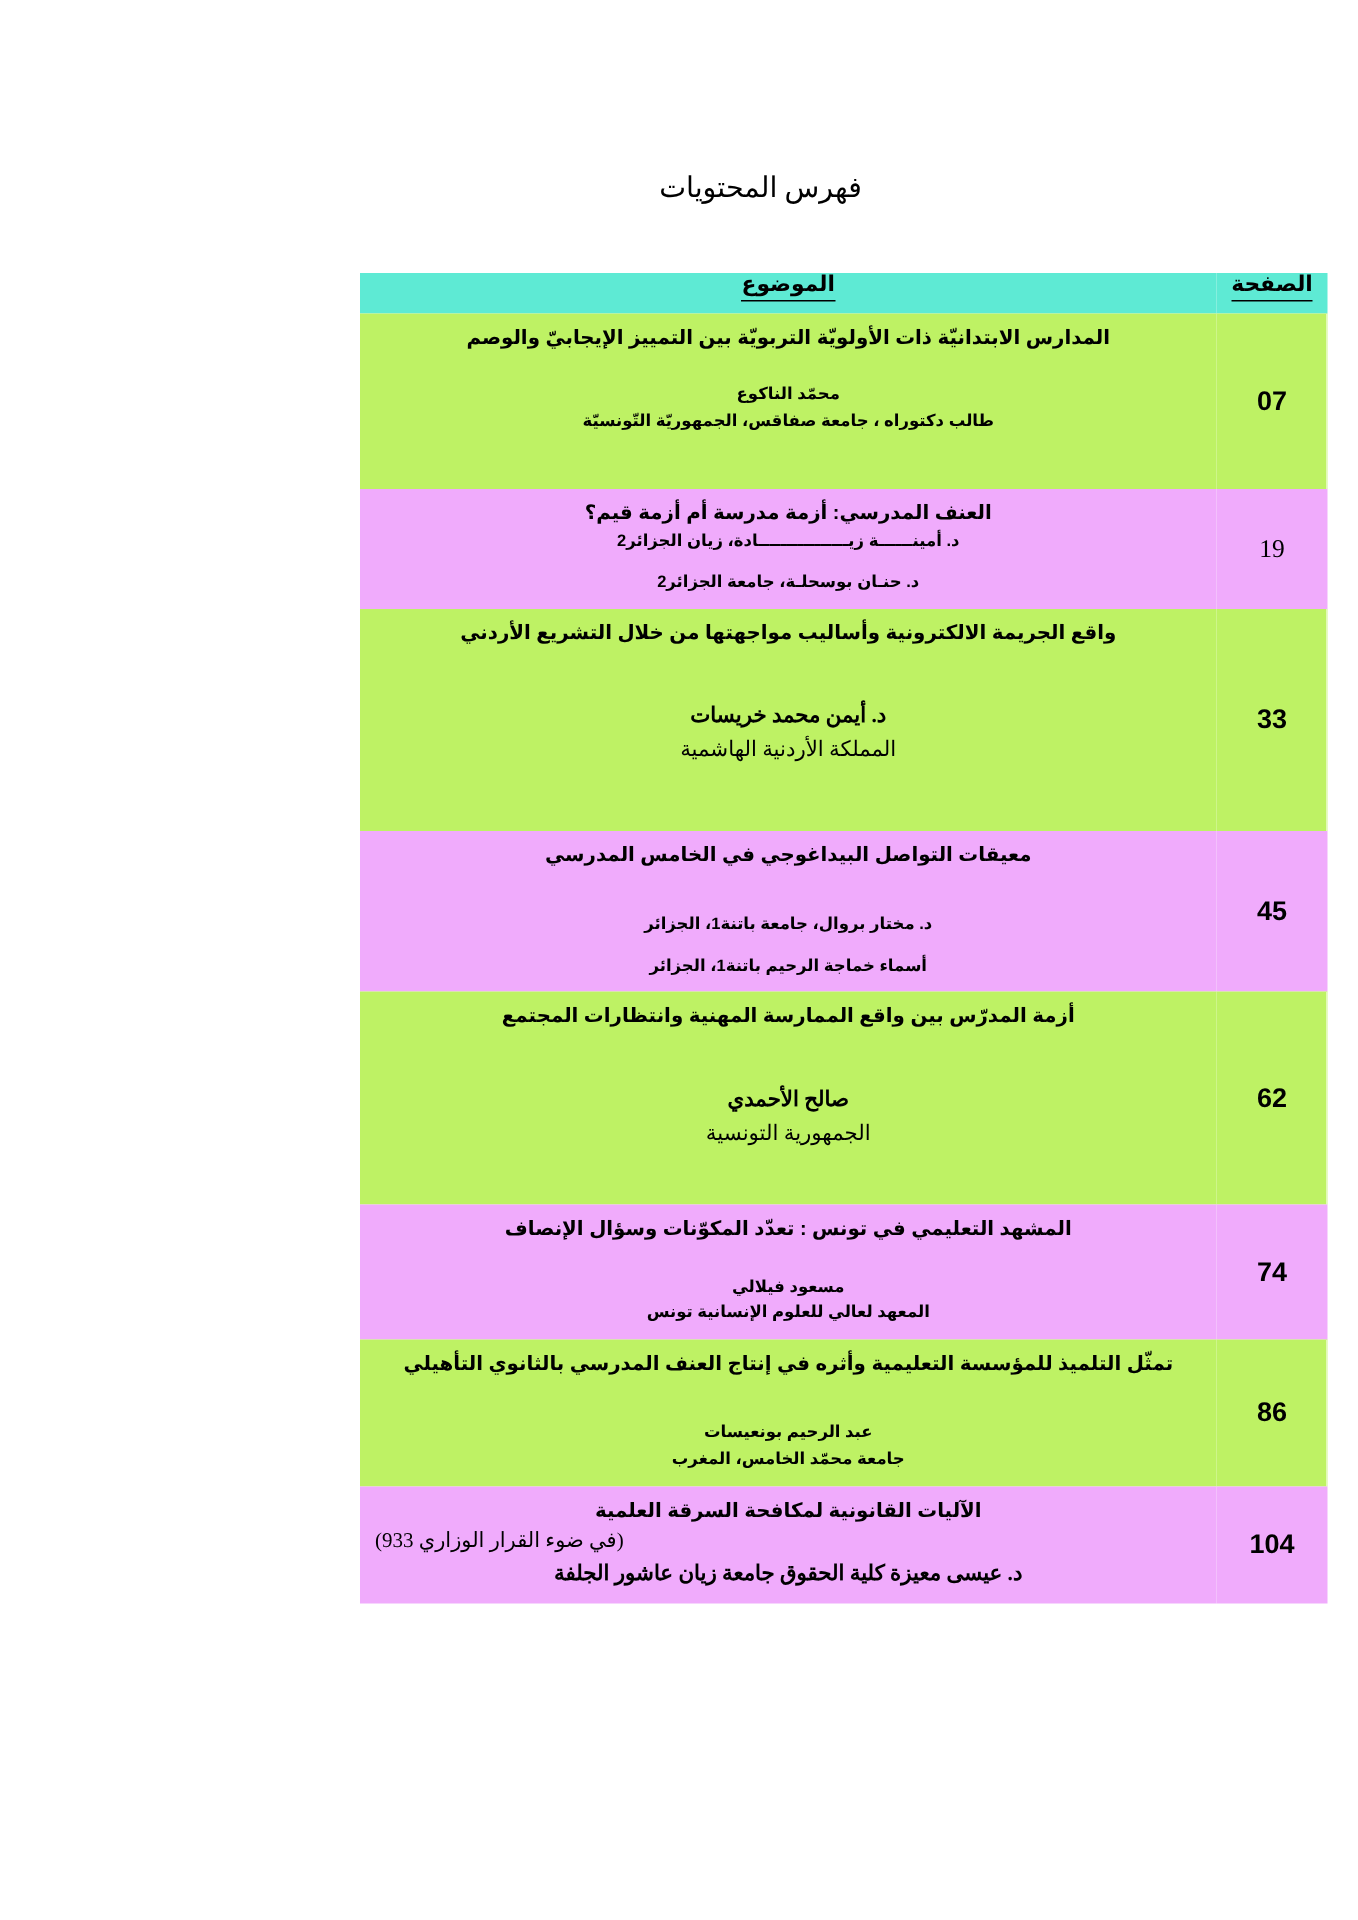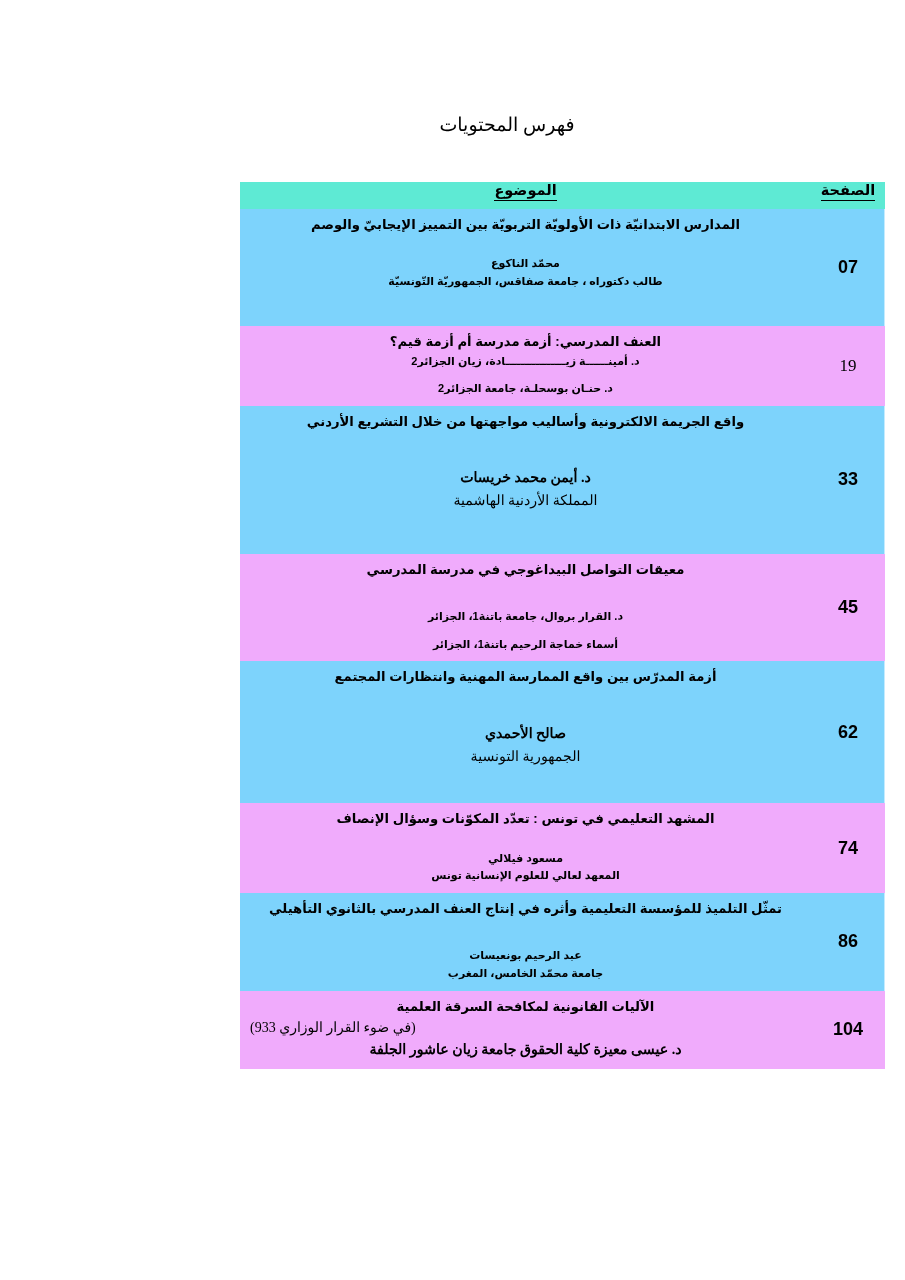--- a/index.html
+++ b/index.html
@@ -70,21 +70,21 @@
   th.th-page { text-align: center; }
   th.th-subject { text-align: center; }
 
   tbody td {
     border: none;
     vertical-align: middle;
     direction: rtl;
     padding: 0;
   }
 
-  tr.shaded td { background: #7dd3fc; }
+  tr.shaded td { background: #bef264; }
   tr.plain td  { background: #f0abfc; }
 
   
   tr.shaded td.cell-page {
     box-shadow: -1px 0 0 0 rgba(255,255,255,0.55) inset;
   }
 
   td.cell-page {
     text-align: center;
     font-family: "Liberation Sans", "DejaVu Sans", sans-serif;
@@ -210,24 +210,24 @@
               <p class="author-line serif">د. أيمن محمد خريسات</p>
               <p class="author-line serif plainweight">المملكة الأردنية الهاشمية</p>
             </div>
             <div class="gap-xl"></div>
           </td>
         </tr>
 
         <tr class="plain">
           <td class="cell-page">45</td>
           <td class="cell-subject">
-            <p class="entry-title">معيقات التواصل البيداغوجي في مدرسة المدرسي</p>
-            <div class="gap-lg"></div>
-            <div class="authors">
-              <p class="author-line">د. القرار بروال،  جامعة باتنة1، الجزائر</p>
+            <p class="entry-title">معيقات التواصل البيداغوجي في الخامس المدرسي</p>
+            <div class="gap-lg"></div>
+            <div class="authors">
+              <p class="author-line">د. مختار بروال،  جامعة باتنة1، الجزائر</p>
               <div class="gap-sm"></div>
               <p class="author-line">أسماء خماجة الرحيم باتنة1، الجزائر</p>
             </div>
           </td>
         </tr>
 
         <tr class="shaded">
           <td class="cell-page">62</td>
           <td class="cell-subject">
             <p class="entry-title">أزمة المدرّس بين واقع الممارسة المهنية وانتظارات المجتمع</p>

